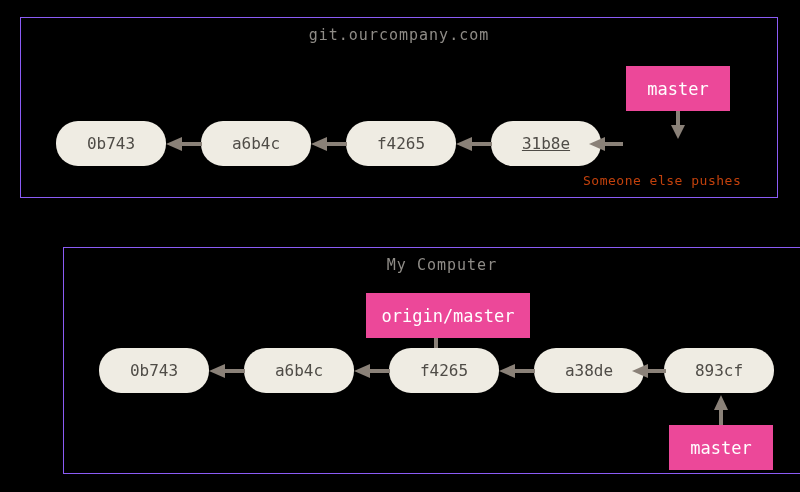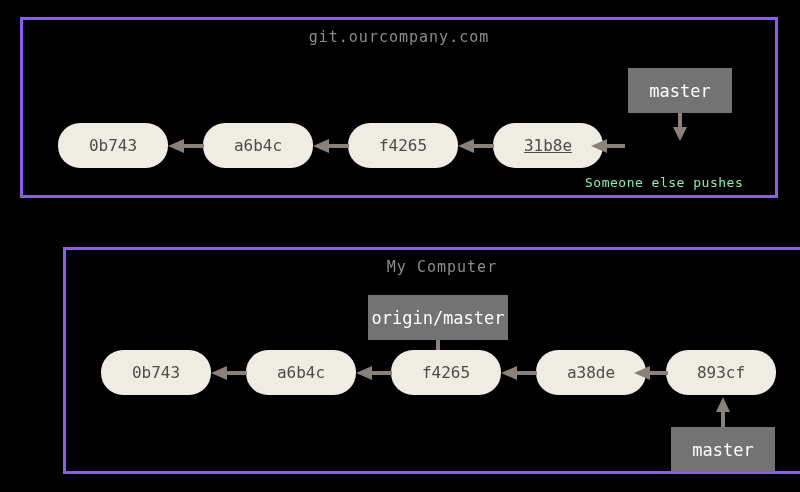--- a/index.html
+++ b/index.html
@@ -16,21 +16,21 @@
   }
   .stage {
     position: absolute;
     left: 0; top: 0;
     width: 800px;
     height: 492px;
     background: #000000;
   }
   .panel {
     position: absolute;
-    border: 3px solid #8b5cf6;
+    border: 1px solid #8b5cf6;
     box-sizing: border-box;
     background: #000000;
   }
   #panel-remote {
     left: 20px;
     top: 17px;
     width: 758px;
     height: 181px;
   }
   #panel-local {
@@ -47,21 +47,21 @@
     top: 8px;
     left: 0;
     color: #8f8c87;
     font-size: 15px;
     letter-spacing: 1px;
     font-family: "DejaVu Sans Mono", monospace;
     white-space: nowrap;
   }
   .panel-caption {
     position: absolute;
-    color: #86efac;
+    color: #c2410c;
     font-size: 13px;
     letter-spacing: 0.5px;
     white-space: nowrap;
     font-family: "DejaVu Sans Mono", monospace;
   }
   .commit {
     position: absolute;
     width: 110px;
     height: 45px;
     border-radius: 22px;
@@ -69,21 +69,21 @@
     color: #4f4c47;
     display: flex;
     align-items: center;
     justify-content: center;
     font-size: 16px;
     font-family: "DejaVu Sans Mono", monospace;
     box-sizing: border-box;
   }
   .ref-box {
     position: absolute;
-    background: #737373;
+    background: #ec4899;
     color: #ffffff;
     display: flex;
     align-items: center;
     justify-content: center;
     font-size: 17px;
     height: 45px;
     font-family: "DejaVu Sans Mono", monospace;
     box-sizing: border-box;
   }
   .arrow-h {
@@ -154,21 +154,21 @@
       </svg>
     </div>
 
     <div class="panel-caption" style="left: 562px; top: 155px;">Someone else pushes</div>
   </div>
 
   <div class="panel" id="panel-local">
 
     <div class="panel-title">My Computer</div>
 
-    <div class="ref-box" style="left: 302px; top: 45px; width: 140px;">
+    <div class="ref-box" style="left: 302px; top: 45px; width: 164px;">
       <span>origin/master</span>
     </div>
 
     <div class="arrow-v" style="left: 361px; top: 90px; height: 28px;">
       <svg width="22" height="28" viewBox="0 0 22 28">
         <line x1="11" y1="0" x2="11" y2="18" stroke="#8a8178" stroke-width="4"></line>
         <polygon points="11,28 4,14 18,14" fill="#8a8178"></polygon>
       </svg>
     </div>
 

